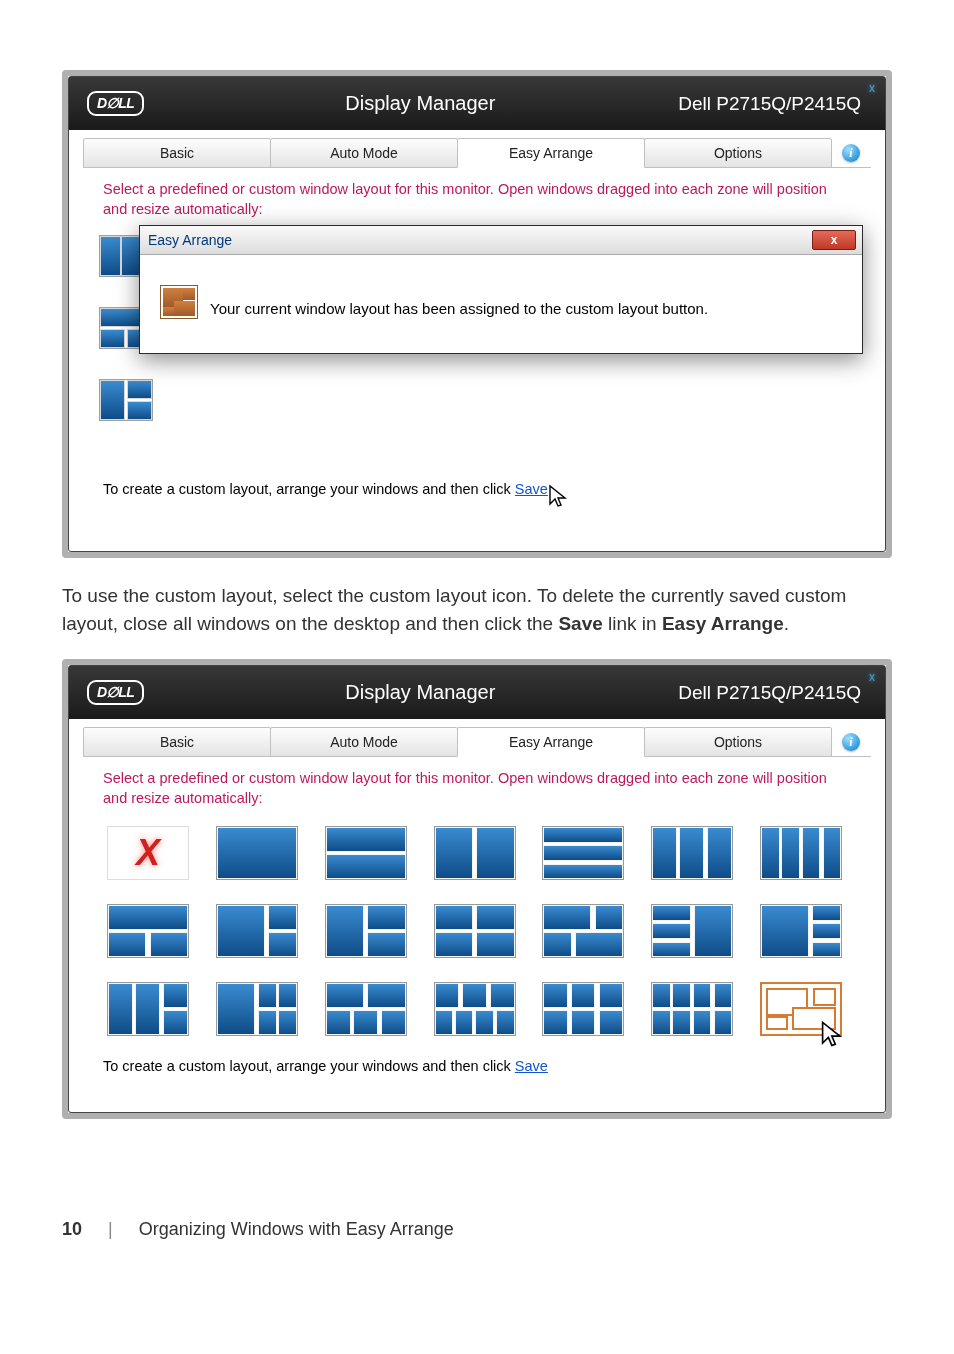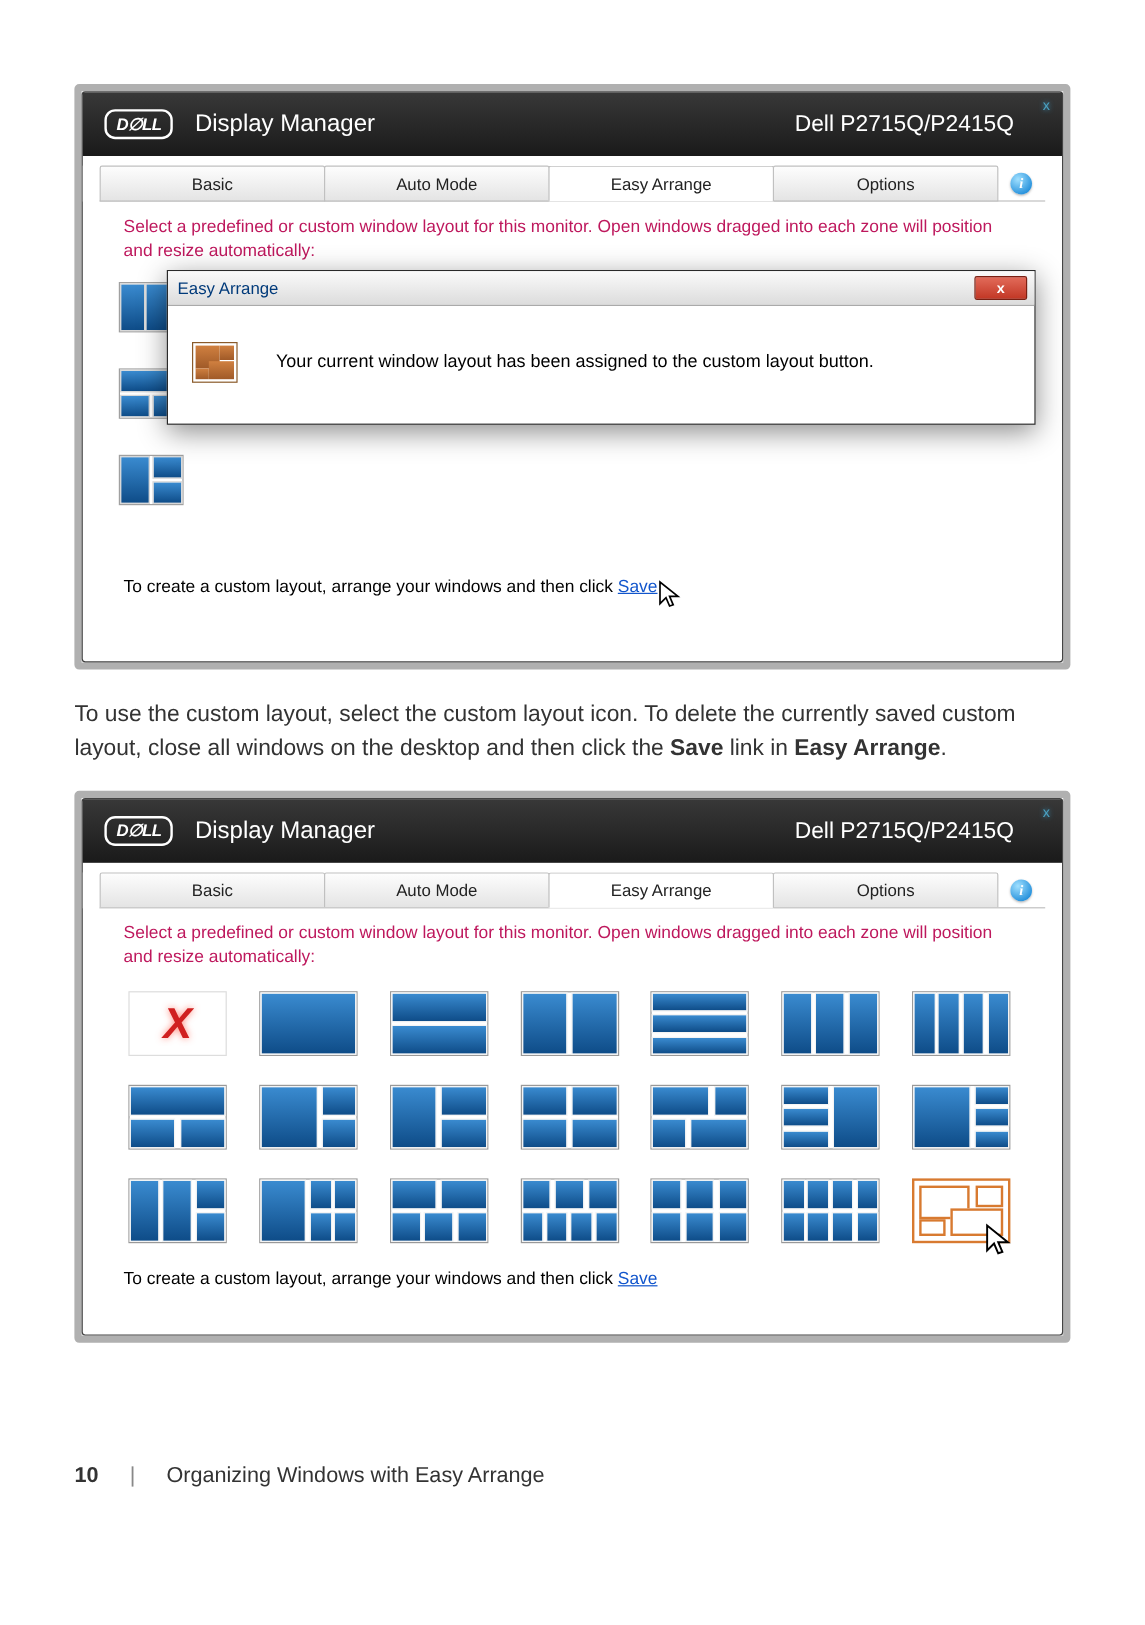--- a/index.html
+++ b/index.html
@@ -50,26 +50,27 @@
     font-weight: 700;
     font-style: italic;
     letter-spacing: -0.5px;
     margin-right: 18px;
     font-family: Arial, sans-serif;
   }
   .app-title {
     font-size: 20px;
     font-weight: 300;
     flex: 1;
+    text-align: center;
   }
   .monitor-name {
     font-size: 19px;
     font-weight: 300;
     text-align: right;
-    margin-right: 22px;
+    margin-right: 6px;
   }
   .tabs {
     display: flex;
     align-items: stretch;
     padding: 0 14px;
     background: #fff;
     margin-top: 8px;
   }
   .tab {
     flex: 1;
@@ -170,22 +171,21 @@
     width: 44px;
     height: 20px;
     border-radius: 2px;
     display: flex; align-items: center; justify-content: center;
     font-size: 12px;
     border: 1px solid #7a1f12;
   }
   .modal-body {
     display: flex;
     padding: 30px 24px 34px 20px;
-    align-items: center;
-    gap: 20px;
+    align-items: flex-end;
   }
   .modal-icon {
     width: 38px; height: 34px;
     border: 1px solid #8a5a2a;
     position: relative;
     margin-right: 12px;
     background: #fff;
     flex-shrink: 0;
   }
   .modal-icon .mp { position:absolute; background: linear-gradient(#d08040,#a05a28); }

